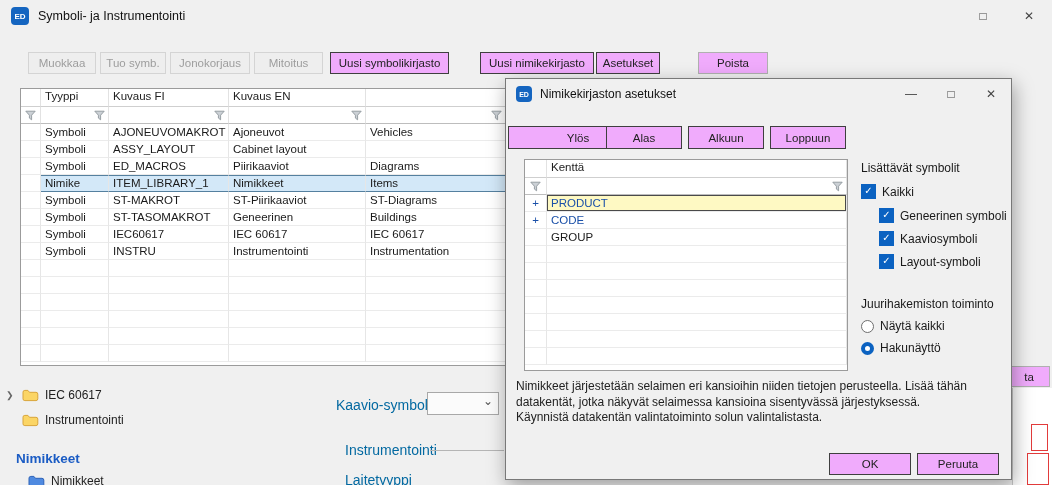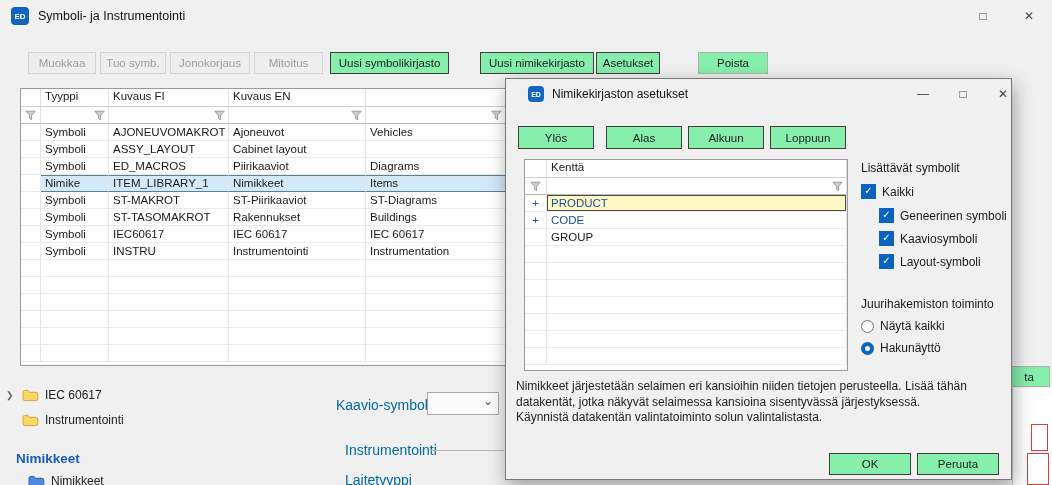--- a/index.html
+++ b/index.html
@@ -8,21 +8,21 @@
 
   
   .titlebar{position:absolute;left:0;top:0;width:100%;height:32px;display:flex;align-items:center;}
   .app-icon{width:18px;height:18px;border-radius:4px;background:#1565c0;color:#fff;font-weight:bold;font-size:8px;display:flex;align-items:center;justify-content:center;margin:0 9px 0 11px;flex:0 0 auto;}
   .title-text{font-size:12.5px;color:#111;white-space:nowrap;}
   .win-controls{position:absolute;right:0;top:0;display:flex;height:100%;}
   .win-btn{width:46px;height:100%;display:flex;align-items:center;justify-content:center;font-size:12px;color:#444;}
   .win-controls.dlg .win-btn{width:40px;}
 
   
-  .btn{position:absolute;background:#86efac;border:1px solid #b0b0b0;font-size:11.5px;color:#222;display:flex;align-items:center;justify-content:center;cursor:default;white-space:nowrap;}
+  .btn{position:absolute;background:#f0abfc;border:1px solid #b0b0b0;font-size:11.5px;color:#222;display:flex;align-items:center;justify-content:center;cursor:default;white-space:nowrap;}
   .btn.emphasis{border-color:#3f3f3f;}
   .btn.disabled{color:#9d9d9d;border-color:#d4d4d4;background:#eeeeee;}
 
   
   .panel-table{position:absolute;background:#fff;border:1px solid #9b9b9b;overflow:hidden;}
   .trow{display:grid;}
   .main-grid{grid-template-columns:20px 68px 120px 137px 140px 1fr;}
   .dlg-grid{grid-template-columns:22px 1fr;}
   .thead{height:18px;}
   .filterrow{height:17px;}
@@ -46,21 +46,21 @@
   .tree-icon{display:inline-flex;}
   .tree-label{white-space:nowrap;}
   .section-title{position:absolute;font-size:13.5px;font-weight:bold;color:#1b5cc4;}
   .bg-label{position:absolute;font-size:14px;color:#0369a1;white-space:nowrap;}
   .hline{position:absolute;height:1px;background:#b5b5b5;}
   .combo{position:absolute;background:#fbfbfb;border:1px solid #a8a8a8;display:flex;align-items:center;justify-content:flex-end;}
   .combo-arrow{font-size:12px;color:#555;margin-right:5px;margin-top:-5px;}
 
   
   .dialog{position:absolute;left:505px;top:78px;width:505px;height:400px;background:#f0f0f0;border:1px solid #787878;box-shadow:2px 6px 18px rgba(0,0,0,0.35);}
-  .dlg-titlebar{position:absolute;left:0;top:0;width:100%;height:30px;display:flex;align-items:center;padding-left:12px;}
+  .dlg-titlebar{position:absolute;left:0;top:0;width:100%;height:30px;display:flex;align-items:center;}
   .dlg-titlebar .app-icon{width:16px;height:16px;font-size:7px;margin:0 8px 0 10px;}
   .dlg-title{font-size:12px;color:#111;}
   .dlg-heading{position:absolute;font-size:12px;color:#1a1a1a;white-space:nowrap;}
   .check-row,.radio-row{position:absolute;display:flex;align-items:center;gap:6px;font-size:12px;color:#1a1a1a;white-space:nowrap;}
   .checkbox{width:13px;height:13px;flex:0 0 auto;background:#0b62c1;border:1px solid #0b62c1;color:#fff;font-size:10px;line-height:11px;text-align:center;}
   .radio{width:13px;height:13px;flex:0 0 auto;border-radius:50%;border:1px solid #6e6e6e;background:#fff;box-sizing:border-box;}
   .radio.selected{border:4px solid #0b62c1;}
   .dlg-desc{position:absolute;font-size:12px;line-height:15.5px;color:#222;}
 </style>
 </head>
@@ -170,21 +170,21 @@
         <div class="cell">Symboli</div>
         <div class="cell">ST-MAKROT</div>
         <div class="cell">ST-Piirikaaviot</div>
         <div class="cell">ST-Diagrams</div>
         <div class="cell"></div>
       </div>
       <div class="trow main-grid brow">
         <div class="cell rowhead"></div>
         <div class="cell">Symboli</div>
         <div class="cell">ST-TASOMAKROT</div>
-        <div class="cell">Rakennukset</div>
+        <div class="cell">Geneerinen</div>
         <div class="cell">Buildings</div>
         <div class="cell"></div>
       </div>
       <div class="trow main-grid brow">
         <div class="cell rowhead"></div>
         <div class="cell">Symboli</div>
         <div class="cell">IEC60617</div>
         <div class="cell">IEC 60617</div>
         <div class="cell">IEC 60617</div>
         <div class="cell"></div>
@@ -296,21 +296,21 @@
       <div class="app-icon">ED</div>
       <div class="dlg-title">Nimikekirjaston asetukset</div>
       <div class="win-controls dlg">
         <div class="win-btn">—</div>
         <div class="win-btn">□</div>
         <div class="win-btn">✕</div>
       </div>
     </div>
 
     <div id="move-buttons">
-        <div class="btn emphasis" style="left: 12px; top: 47px; width: 74px; height: 21px;">Ylös</div>
+        <div class="btn emphasis" style="left: 2px; top: 47px; width: 74px; height: 21px; padding-left: 32px;">Ylös</div>
         <div class="btn emphasis" style="left: 100px; top: 47px; width: 74px; height: 21px;">Alas</div>
         <div class="btn emphasis" style="left: 182px; top: 47px; width: 74px; height: 21px;">Alkuun</div>
         <div class="btn emphasis" style="left: 264px; top: 47px; width: 74px; height: 21px;">Loppuun</div>
       </div>
 
     <div class="panel-table" id="field-table" style="left:18px;top:80px;width:322px;height:210px;">
         <div class="trow dlg-grid thead">
           <div class="th rowhead"></div>
           <div class="th">Kenttä</div>
         </div>

